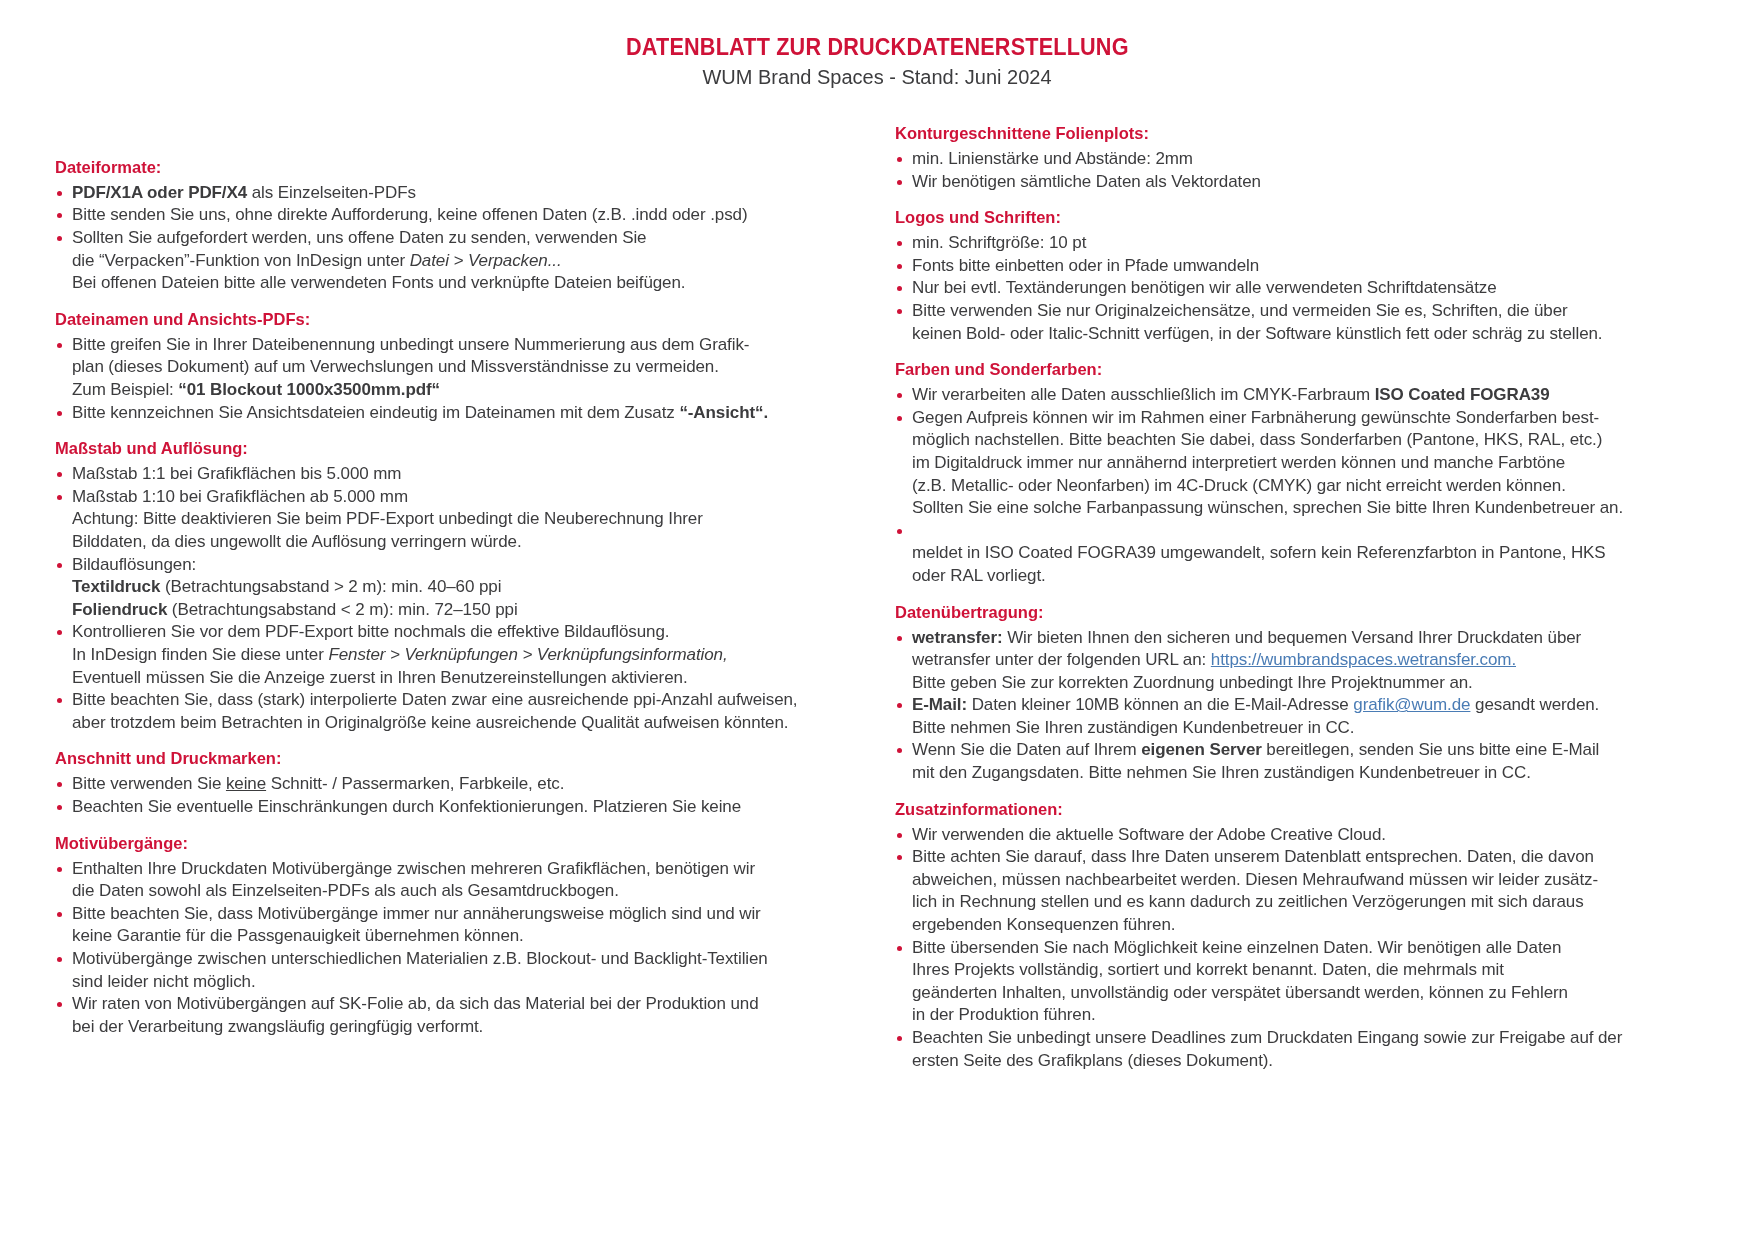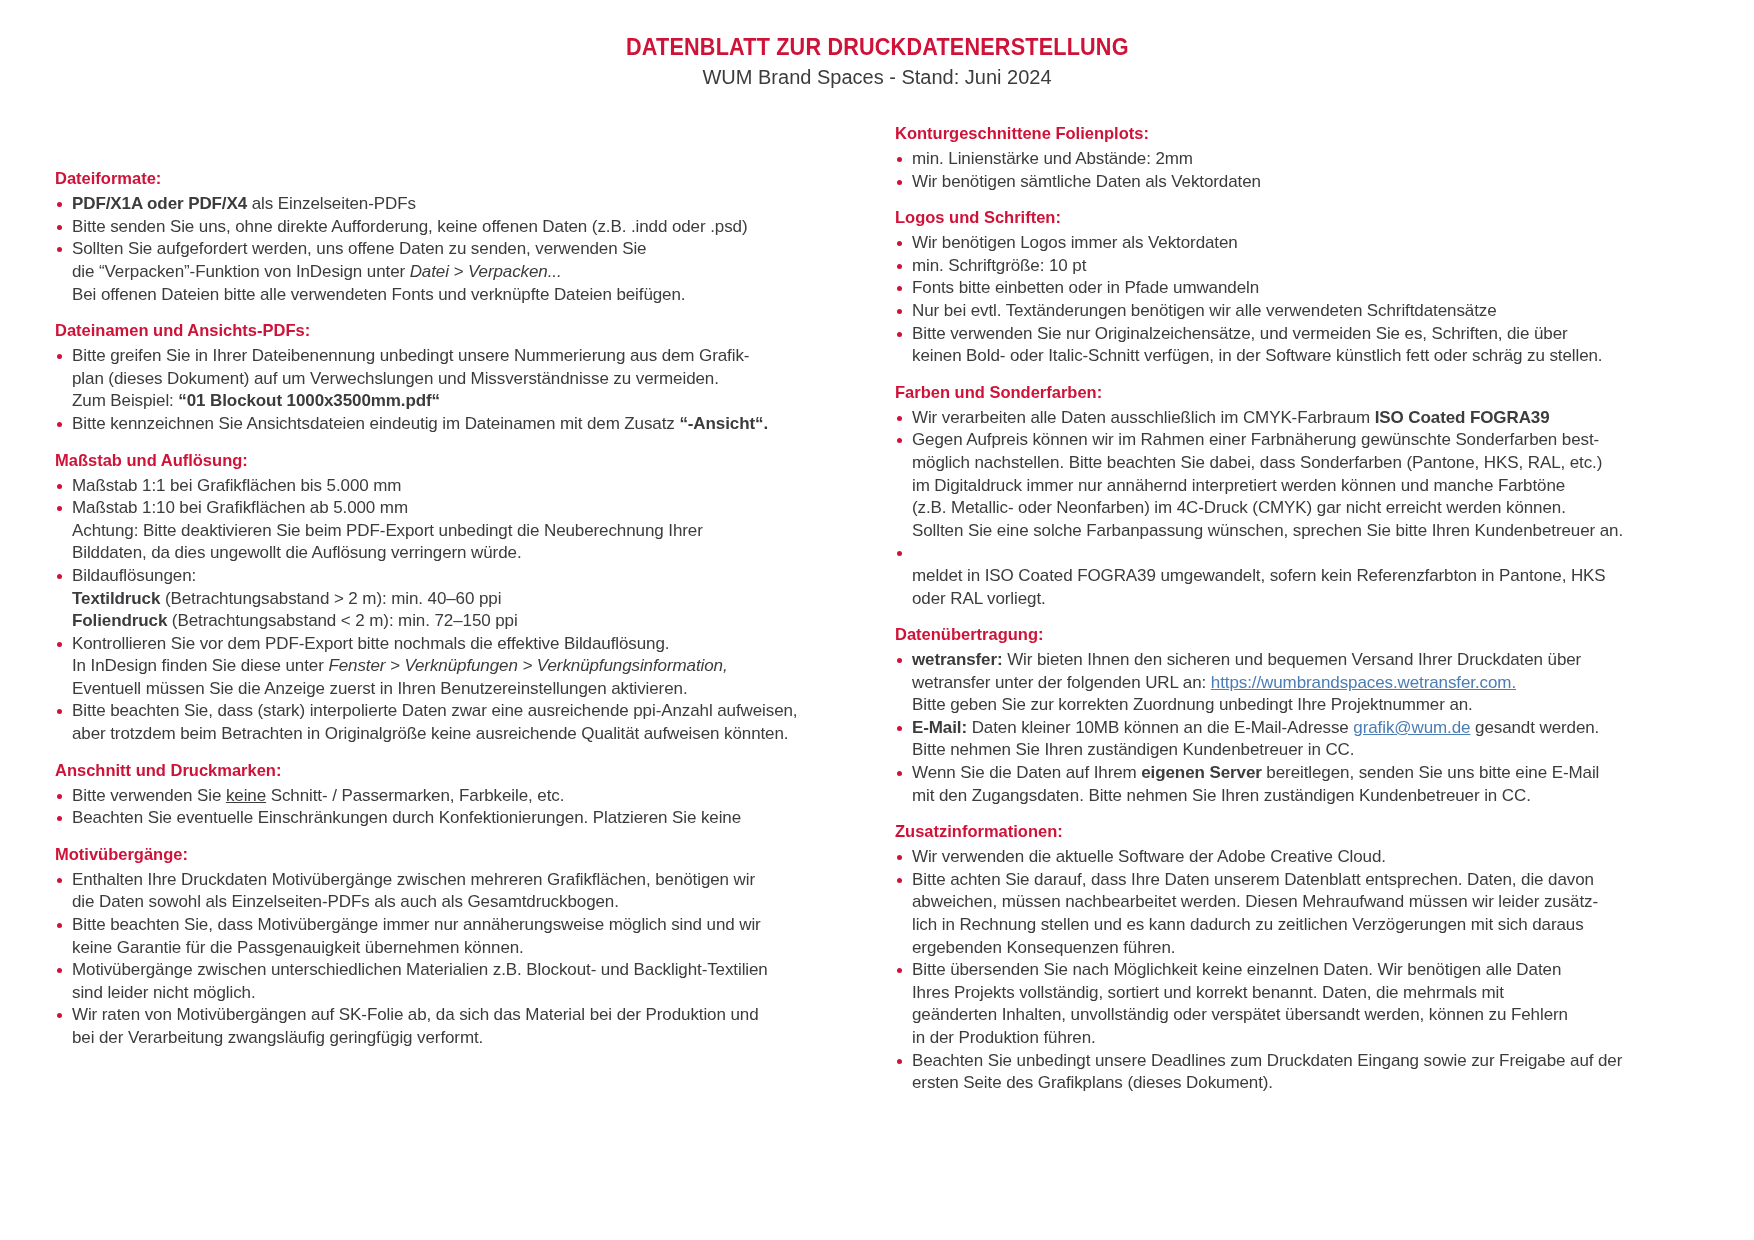--- a/index.html
+++ b/index.html
@@ -86,21 +86,20 @@
         </ul>
       </div>
     <div class="col col-right">
         <div class="sec-h">Konturgeschnittene Folienplots:</div>
         <ul class="sec-list">
           <li><span>min. Linienstärke und Abstände: 2mm</span></li>
           <li><span>Wir benötigen sämtliche Daten als Vektordaten</span></li>
         </ul>
         <div class="sec-h">Logos und Schriften:</div>
         <ul class="sec-list">
-          <li><span>Wir benötigen Logos immer als Vektordaten</span></li>
           <li><span>min. Schriftgröße: 10 pt</span></li>
           <li><span>Fonts bitte einbetten oder in Pfade umwandeln</span></li>
           <li><span>Nur bei evtl. Textänderungen benötigen wir alle verwendeten Schriftdatensätze</span></li>
           <li><span>Bitte verwenden Sie nur Originalzeichensätze, und vermeiden Sie es, Schriften, die über</span><br><span>keinen Bold- oder Italic-Schnitt verfügen, in der Software künstlich fett oder schräg zu stellen.</span></li>
         </ul>
         <div class="sec-h">Farben und Sonderfarben:</div>
         <ul class="sec-list">
           <li><span>Wir verarbeiten alle Daten ausschließlich im CMYK-Farbraum </span><span class="b">ISO Coated FOGRA39</span></li>
           <li><span>Gegen Aufpreis können wir im Rahmen einer Farbnäherung gewünschte Sonderfarben best-</span><br><span>möglich nachstellen. Bitte beachten Sie dabei, dass Sonderfarben (Pantone, HKS, RAL, etc.)</span><br><span>im Digitaldruck immer nur annähernd interpretiert werden können und manche Farbtöne</span><br><span>(z.B. Metallic- oder Neonfarben) im 4C-Druck (CMYK) gar nicht erreicht werden können.</span><br><span>Sollten Sie eine solche Farbanpassung wünschen, sprechen Sie bitte Ihren Kundenbetreuer an.</span></li>
           <li><br><span>meldet in ISO Coated FOGRA39 umgewandelt, sofern kein Referenzfarbton in Pantone, HKS</span><br><span>oder RAL vorliegt.</span></li>

